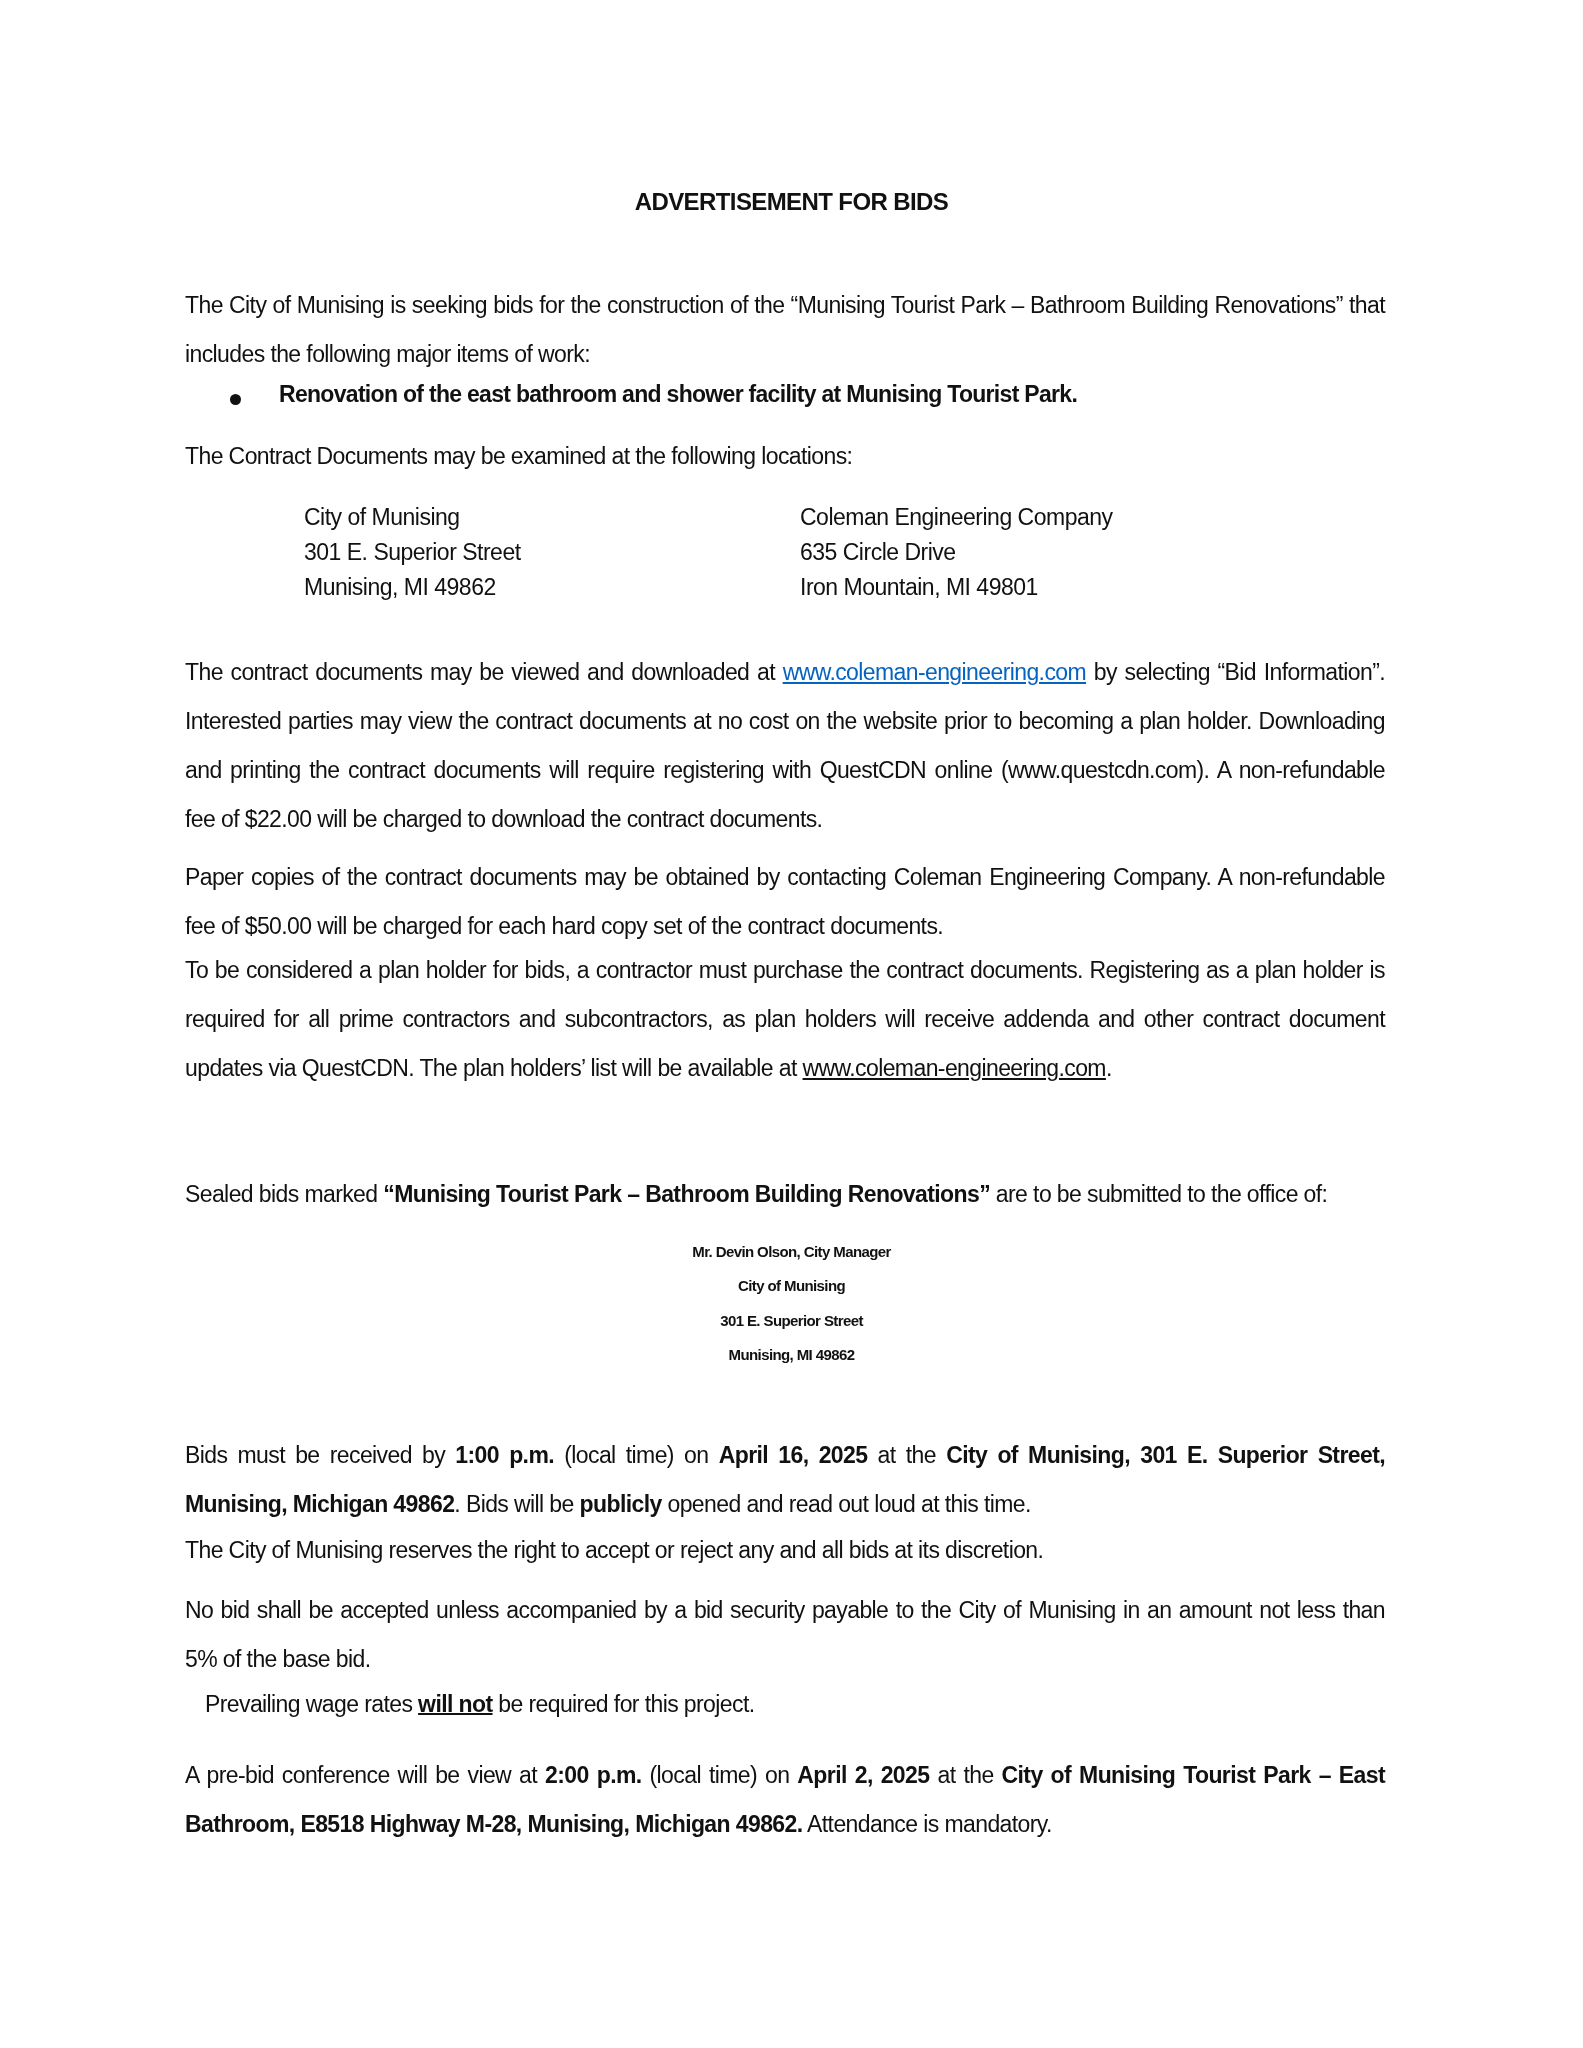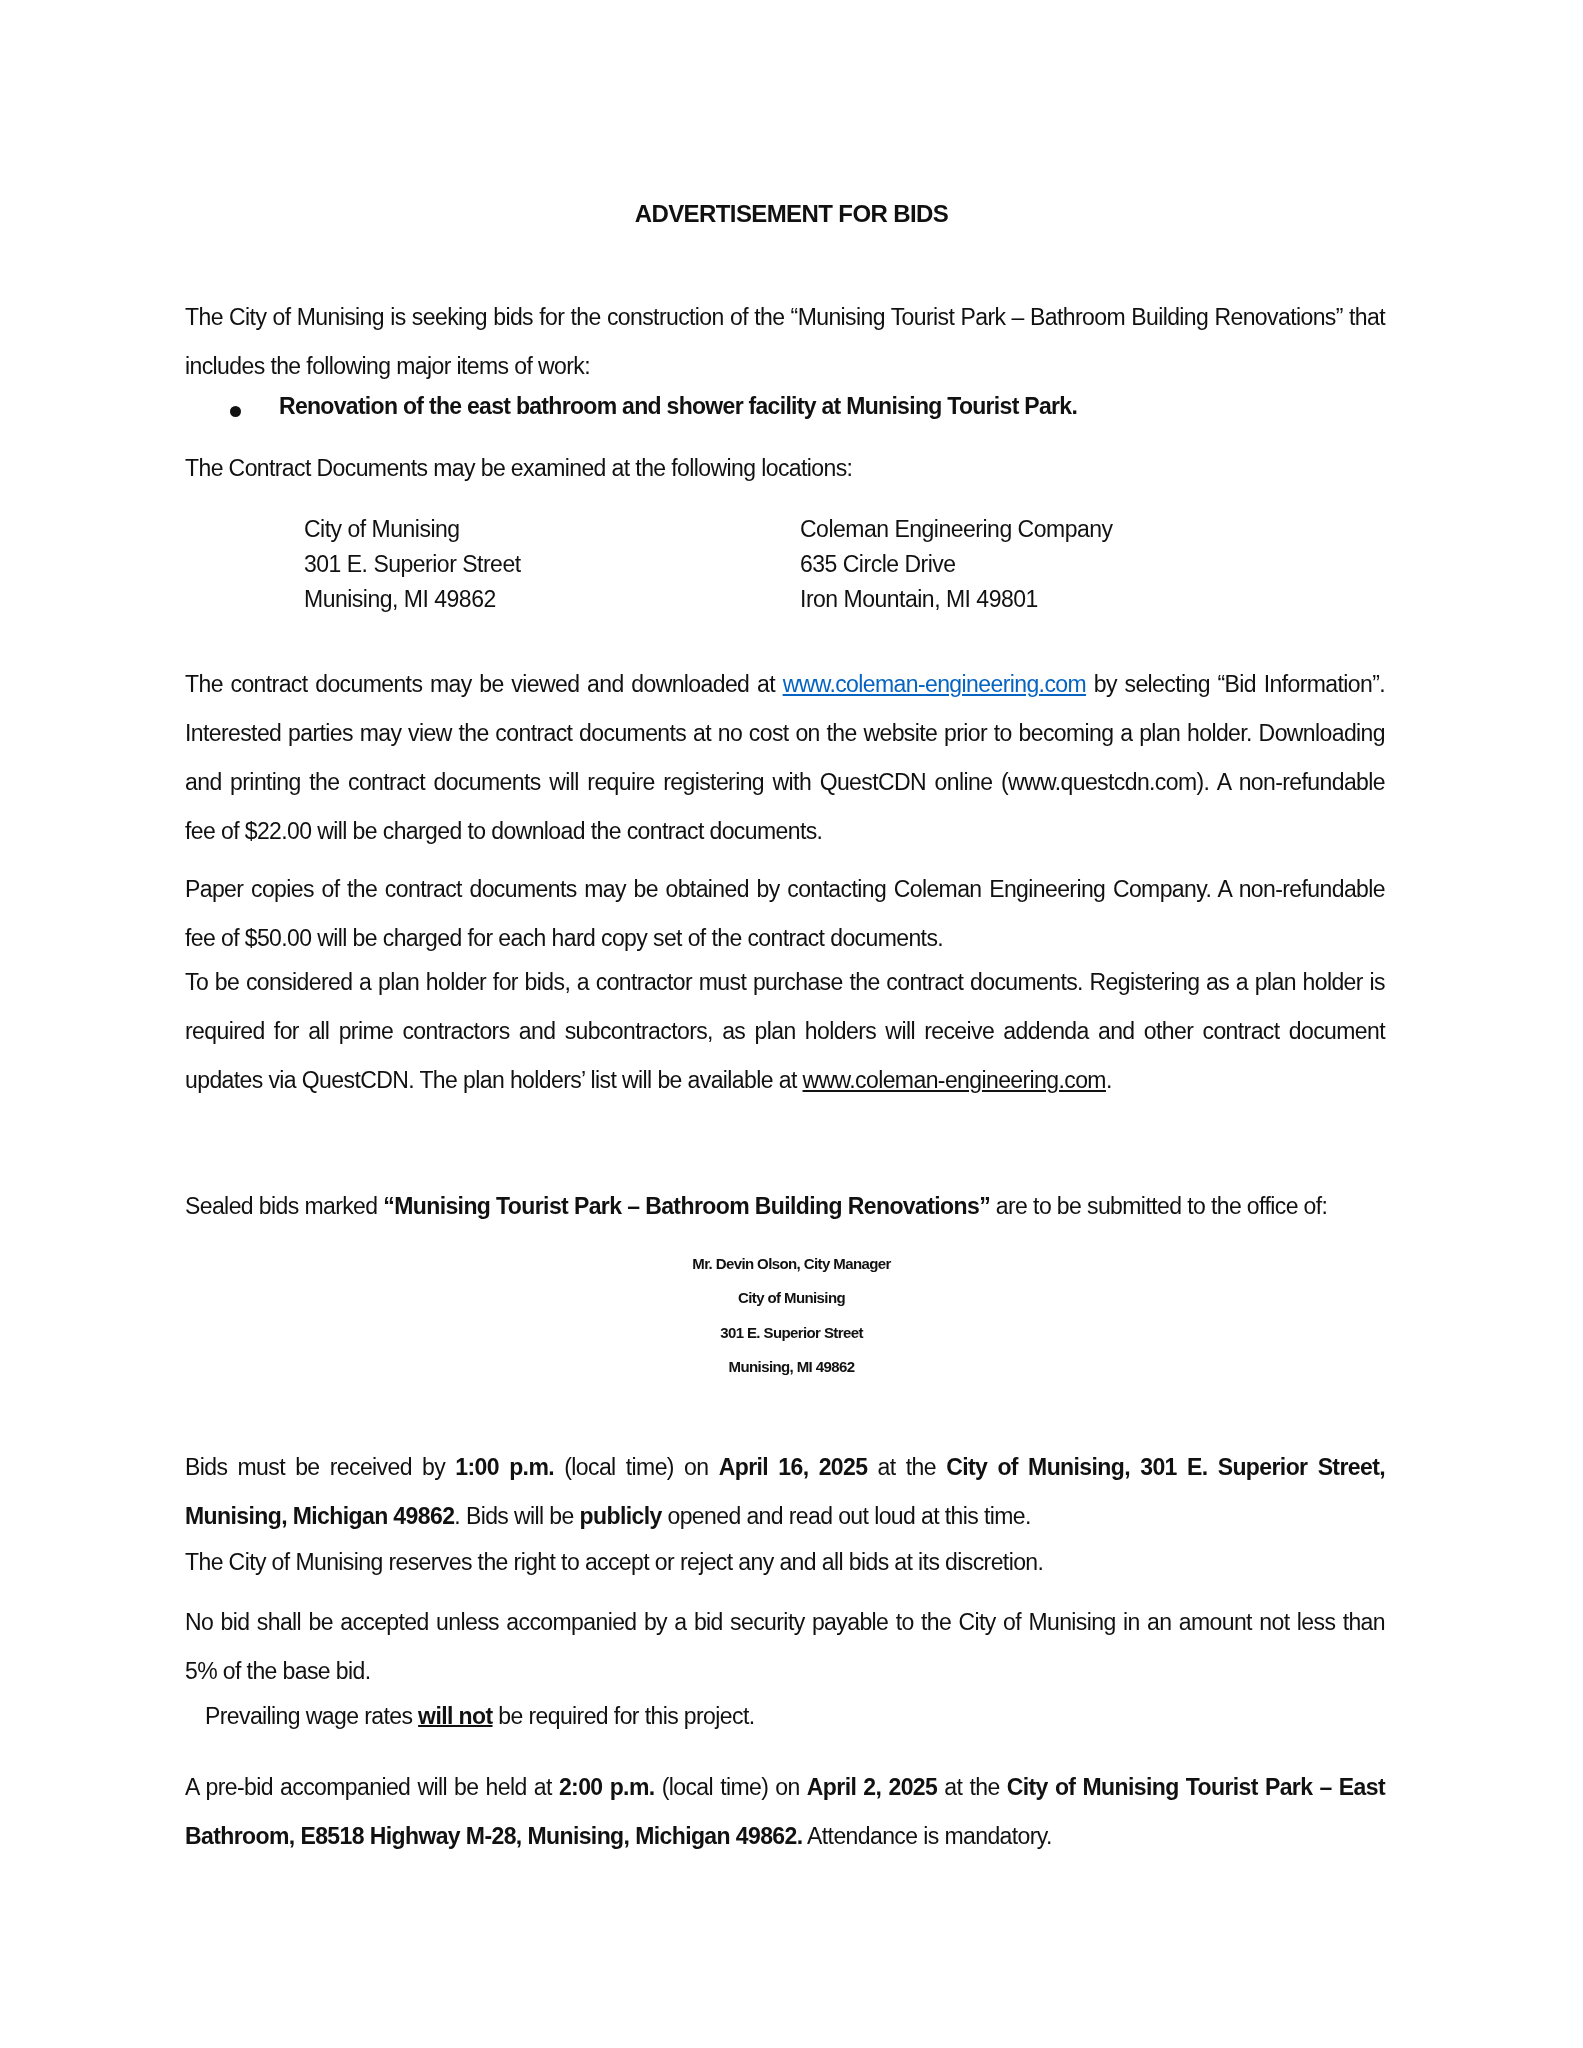--- a/index.html
+++ b/index.html
@@ -1,18 +1,18 @@
 <!DOCTYPE html>
 <html><head>
 <meta charset="utf-8">
 <style>
   html, body { margin:0; padding:0; background:#ffffff; }
   body { width:1583px; height:2048px; position:relative; overflow:hidden;
          font-family:"Liberation Sans", sans-serif; color:#111; }
-  .page { position:absolute; left:0; top:12px; width:1583px; height:1540px; background:#fff; }
+  .page { position:absolute; left:0; top:0; width:1583px; height:1540px; background:#fff; }
   .ln { position:absolute; left:185px; width:1200px; font-size:23px; line-height:34.5px;
         letter-spacing:-0.6px; white-space:nowrap; }
   .para { position:absolute; left:185px; width:1200px; font-size:23px; line-height:49px;
           letter-spacing:-0.6px; }
   .para.justify { text-align:justify; }
   .title { position:absolute; left:0; width:1583px; top:188px; text-align:center;
            font-weight:bold; font-size:24px; letter-spacing:-0.6px; }
   .bullet-row { position:absolute; left:230px; top:381px; font-size:23px; font-weight:bold; letter-spacing:-0.7px; }
   .bullet-dot { display:inline-block; width:11px; height:11px; border-radius:50%; background:#111;
                 position:absolute; left:0; top:13px; }
@@ -68,15 +68,15 @@
   </div>
 
   <div class="para justify" style="top:1431px;"><span>Bids must be received by </span><b>1:00 p.m.</b><span> (local time) on </span><b>April 16, 2025</b><span> at the </span><b>City of Munising, 301 E. Superior Street, Munising, Michigan 49862</b><span>.  Bids will be </span><b>publicly</b><span> opened and read out loud at this time.</span></div>
 
   <div class="para" style="top:1526px;">The City of Munising reserves the right to accept or reject any and all bids at its discretion.</div>
 
   <div class="para justify" style="top:1586px;">No bid shall be accepted unless accompanied by a bid security payable to the City of Munising in an amount not less than 5% of the base bid.</div>
 
   <div class="para" style="top:1680px;margin-left:20px;"><span>Prevailing wage rates </span><b><u>will not</u></b><span> be required for this project.</span></div>
 
-  <div class="para justify" style="top:1751px;"><span>A pre-bid accompanied will be held at </span><b>2:00 p.m.</b><span> (local time) on </span><b>April 2, 2025</b><span> at the </span><b>City of Munising Tourist Park – East Bathroom, E8518 Highway M-28, Munising, Michigan 49862.</b><span> Attendance is mandatory.</span></div>
+  <div class="para justify" style="top:1751px;"><span>A pre-bid conference will be view at </span><b>2:00 p.m.</b><span> (local time) on </span><b>April 2, 2025</b><span> at the </span><b>City of Munising Tourist Park – East Bathroom, E8518 Highway M-28, Munising, Michigan 49862.</b><span> Attendance is mandatory.</span></div>
 
 </div>
 
 </body></html>

